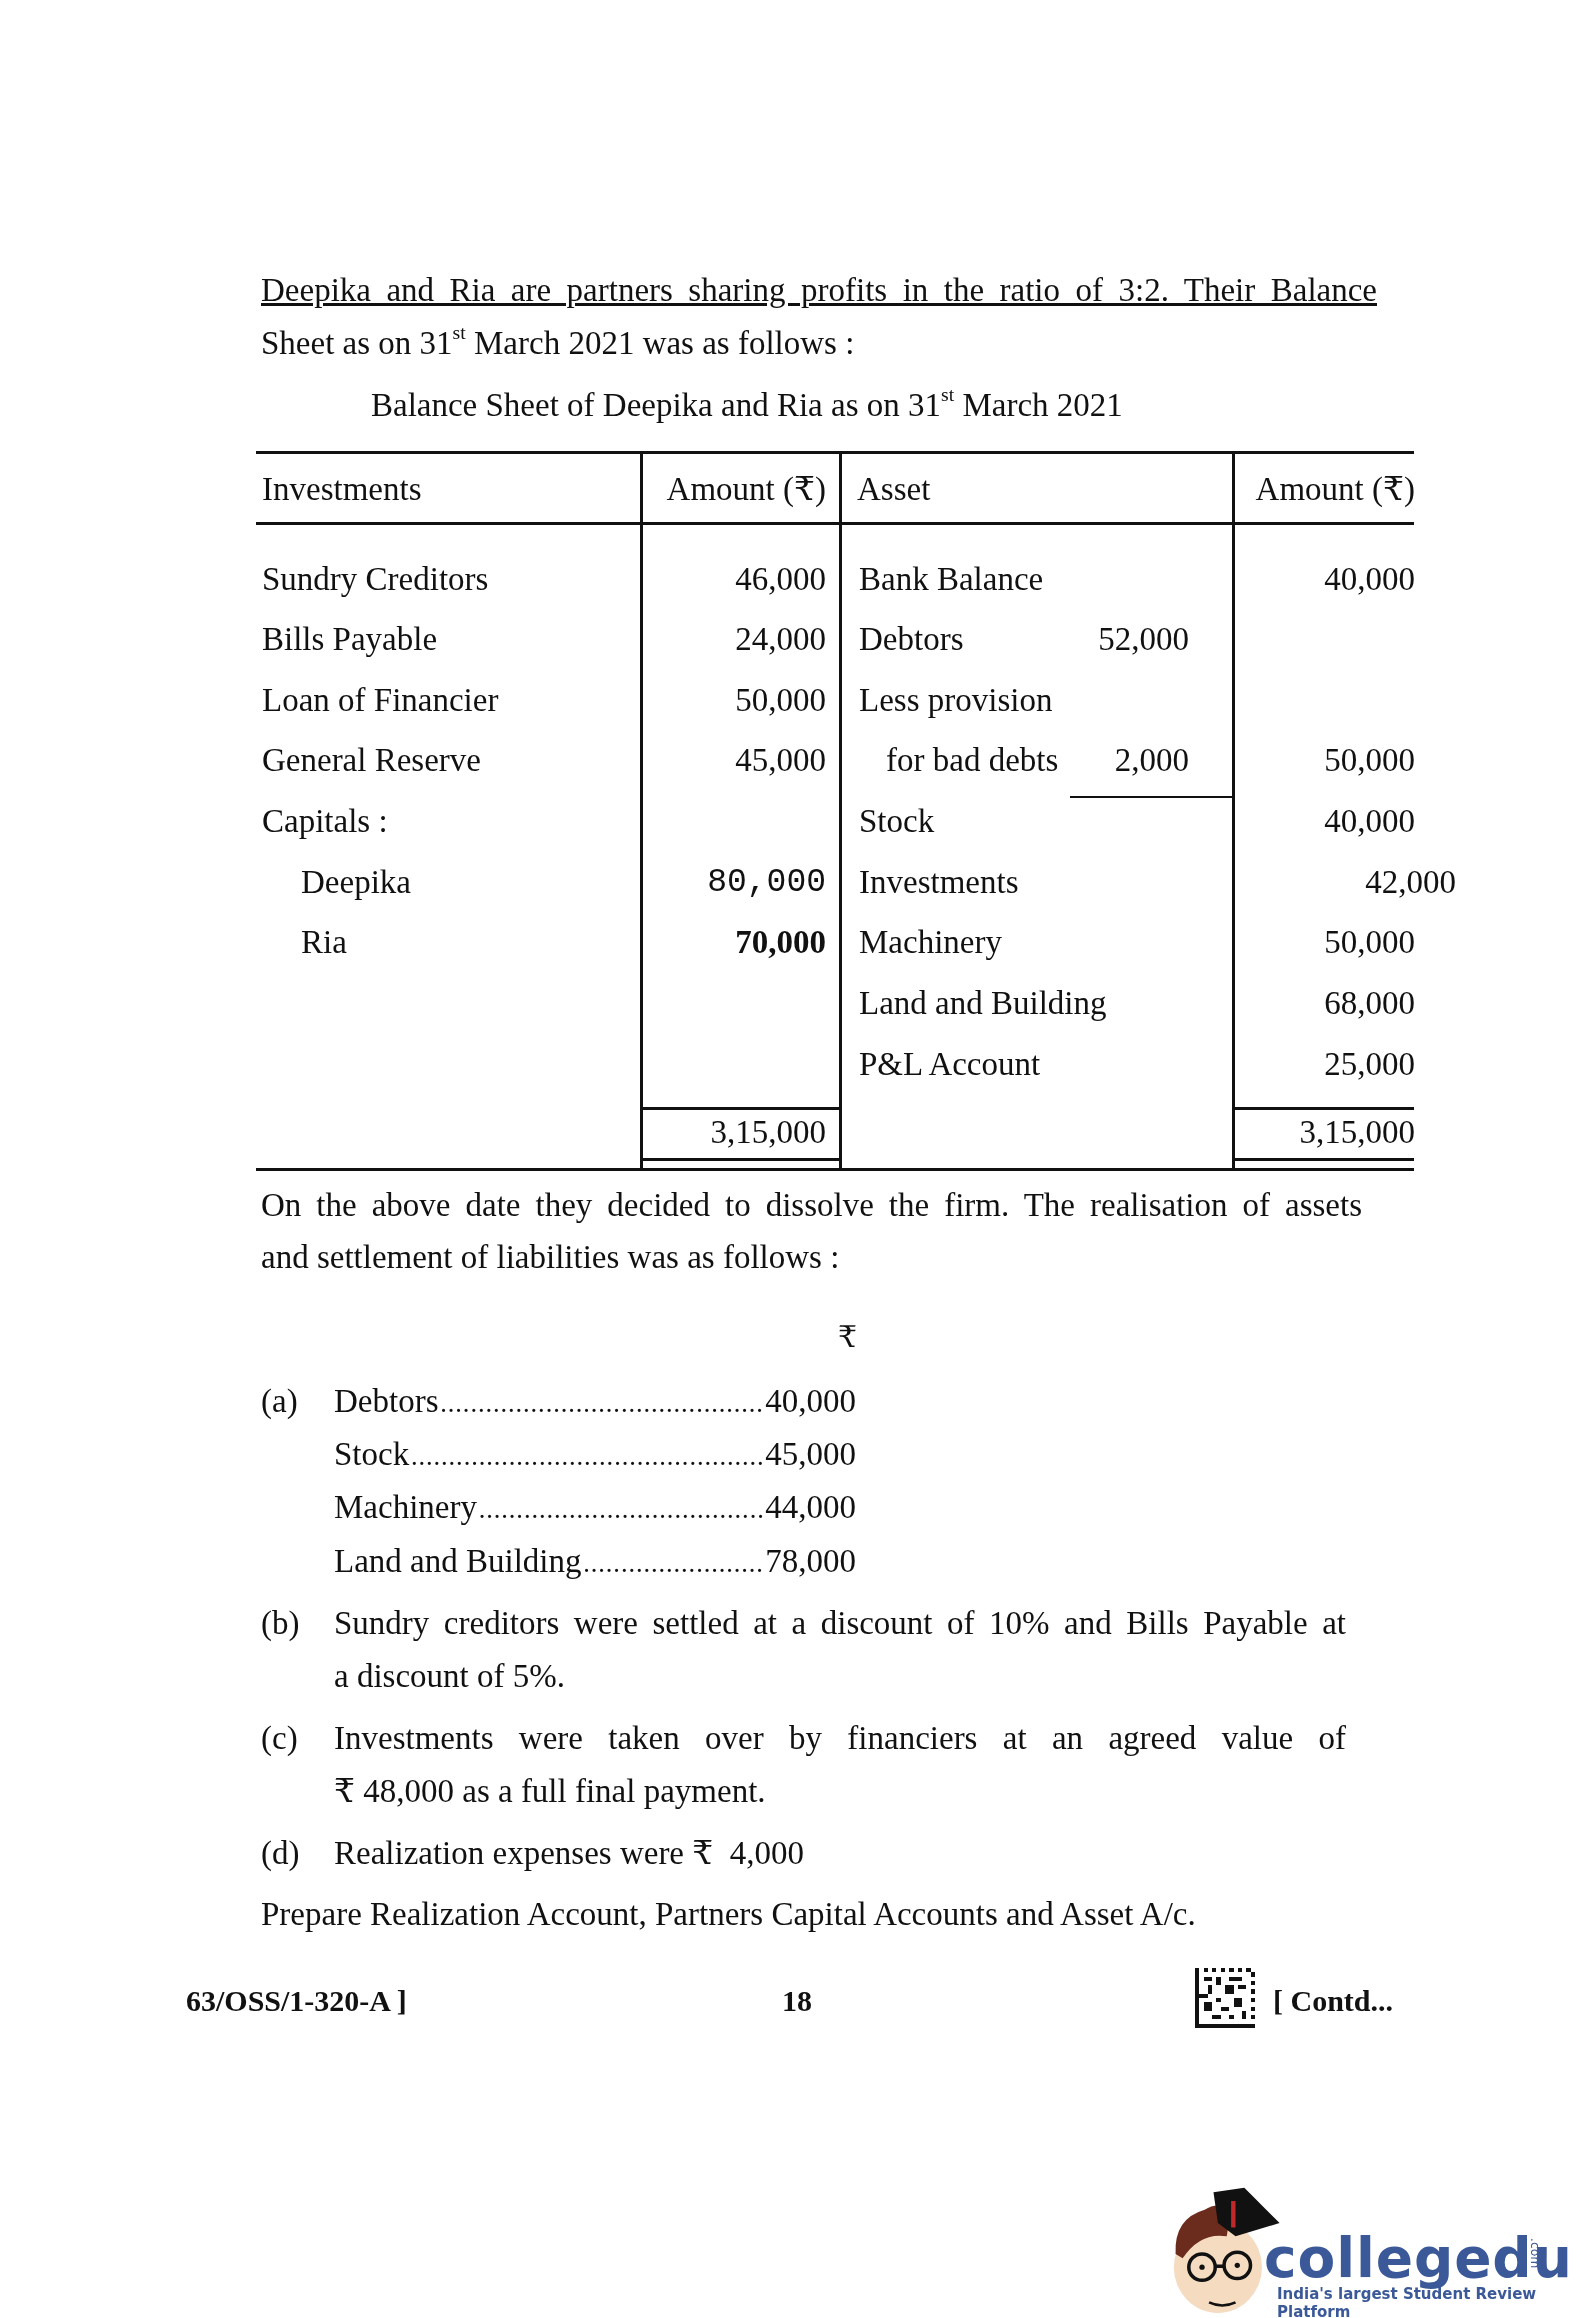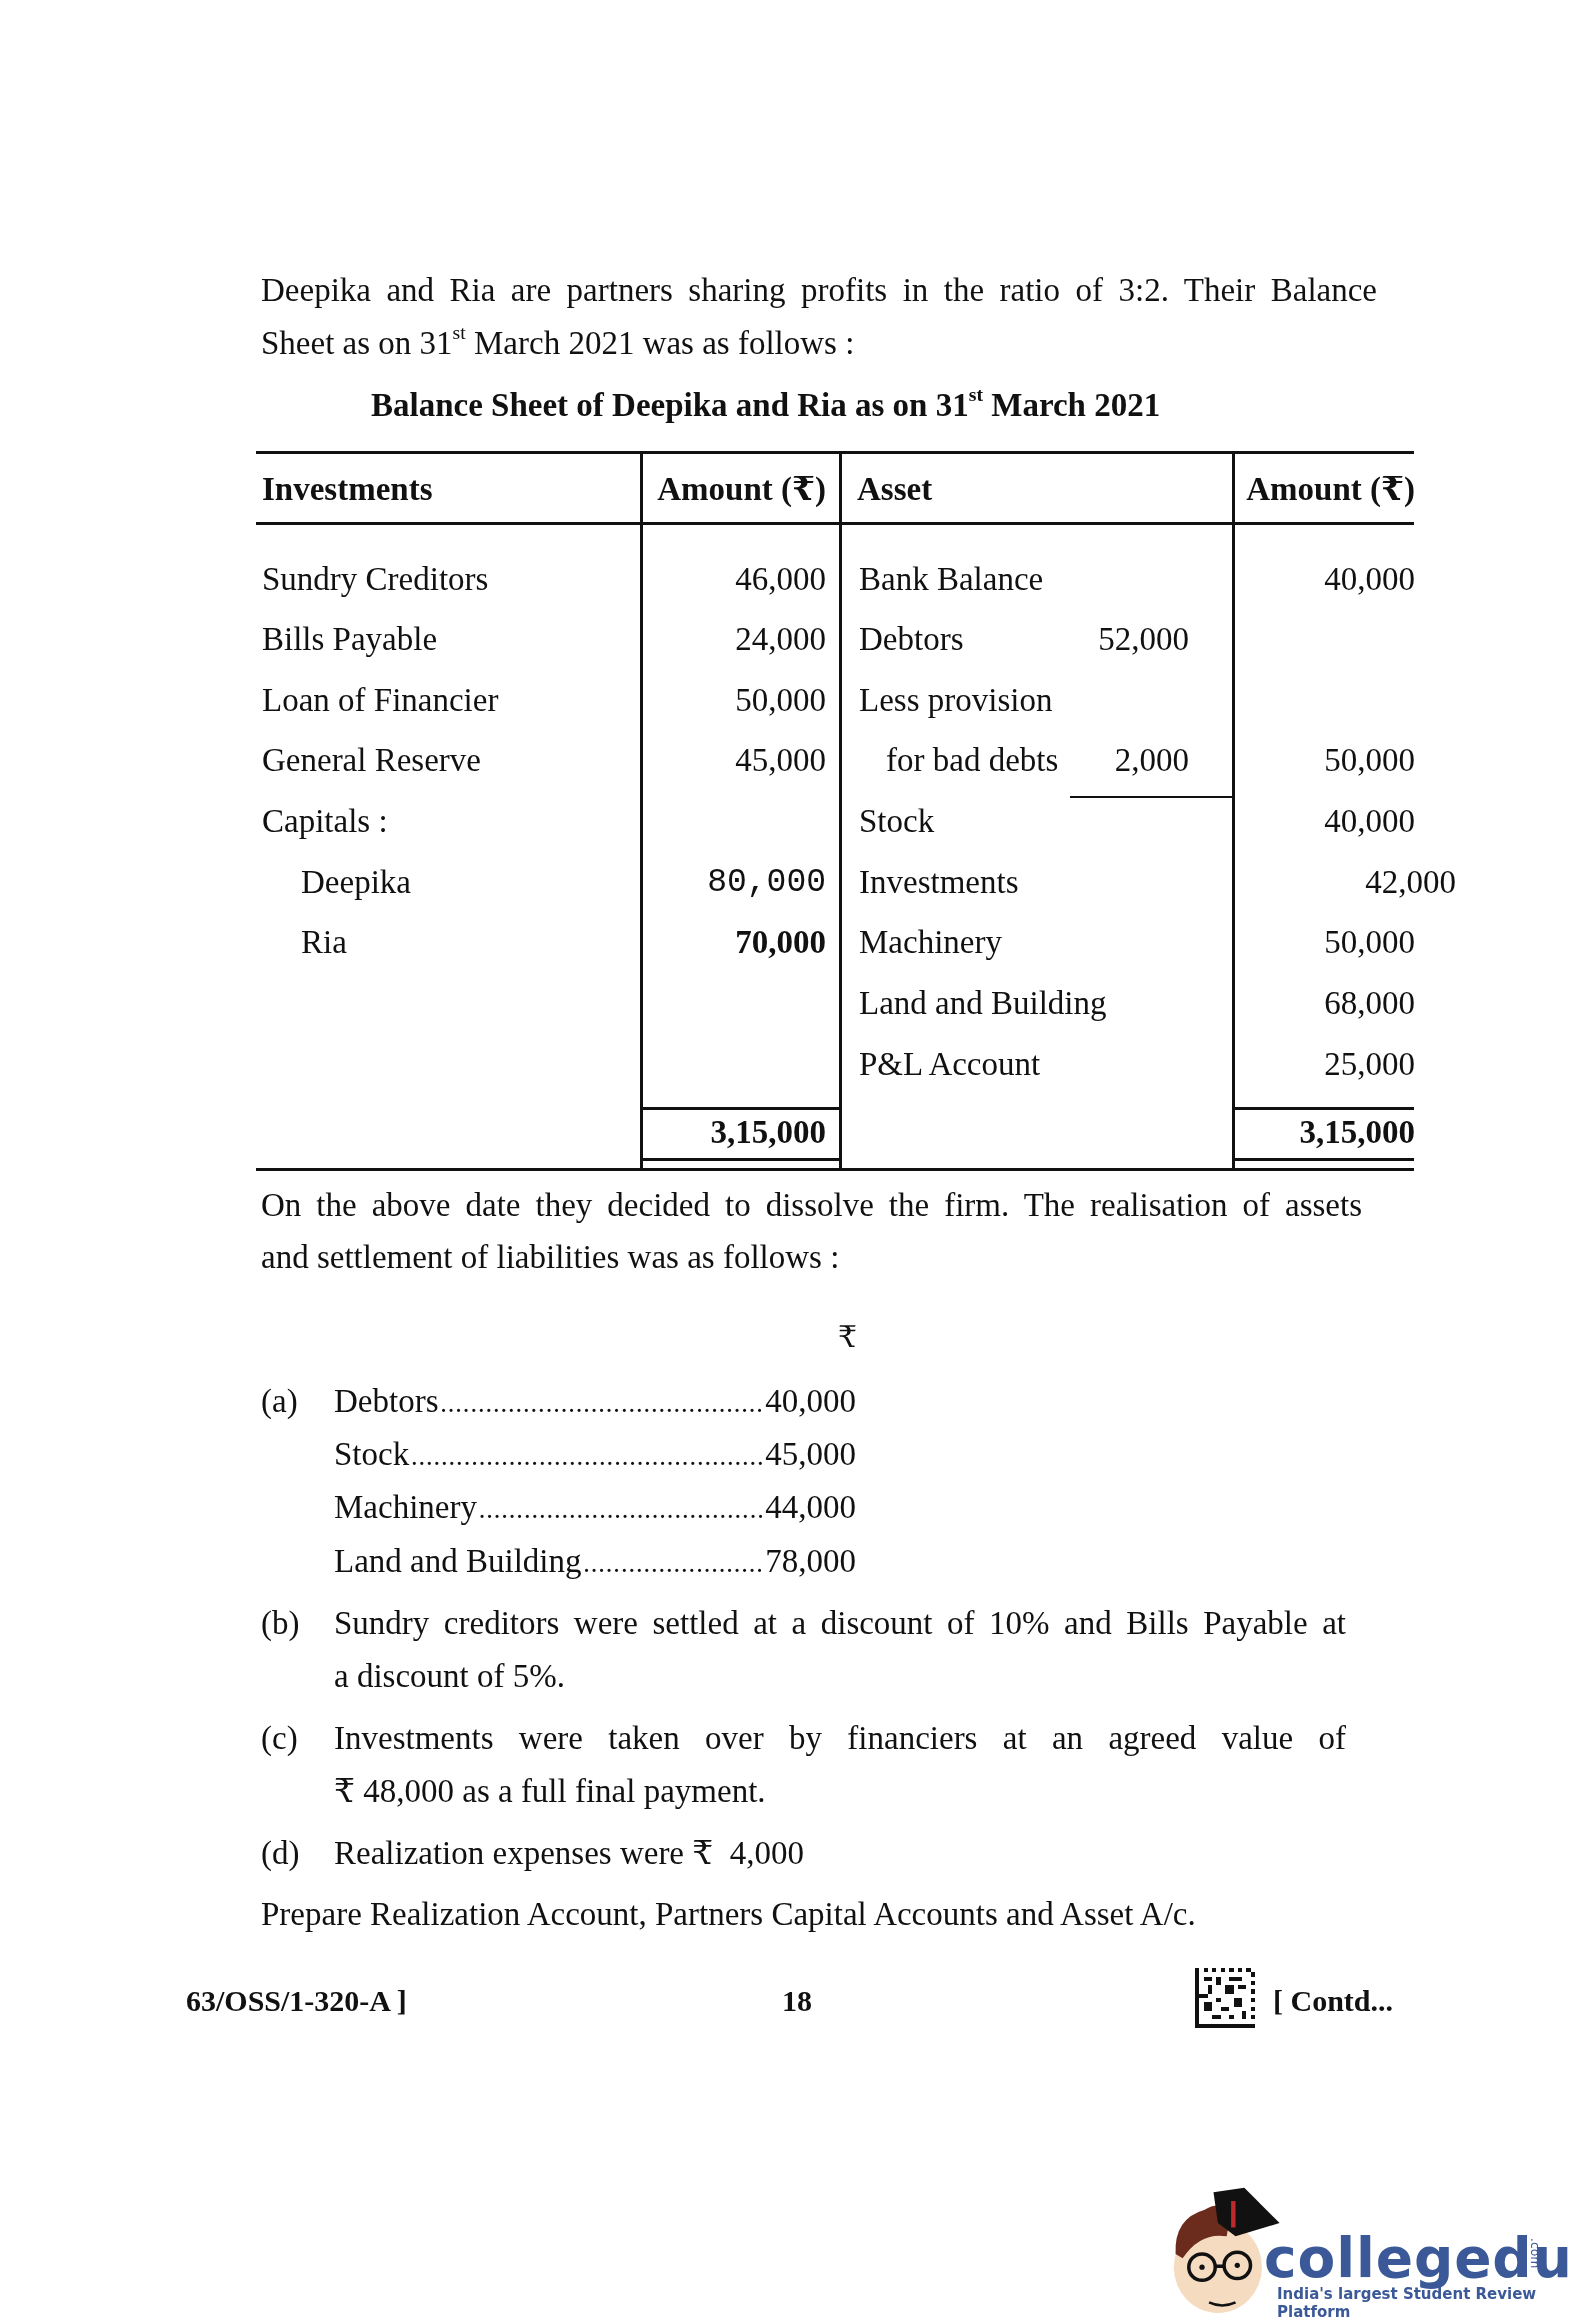--- a/index.html
+++ b/index.html
@@ -1,21 +1,21 @@
 <!DOCTYPE html>
 <html style="font-size:14px"><head>
   <meta charset="utf-8">
   <style>
     html, body { margin: 0; padding: 0; background: #ffffff; }
     body { width: 1578px; height: 2319px; position: relative; overflow: hidden;
       font-family: "Liberation Serif", "DejaVu Serif", serif; color: #111; }
     .abs { position: absolute; }
     .txt { font-size: 33px; line-height: 1; white-space: nowrap; }
     .justify-line { text-align: justify; text-align-last: justify; white-space: normal; }
-    .bold { font-weight: bold; }
+    .bold { font-weight: normal; }
     sup { font-size: 0.6em; vertical-align: 0.75em; line-height: 0; }
 
     
     .hline { position: absolute; background: #111; }
     .vline { position: absolute; background: #111; width: 2.7px; }
 
     .cell { position: absolute; font-size: 33px; line-height: 1; white-space: nowrap; }
     .right { text-align: right; }
 
     .dotted-row { position: absolute; left: 334px; width: 522px; display: flex; align-items: baseline; font-size: 33px; }
@@ -29,21 +29,21 @@
     .logo-word { position: absolute; left: 1264px; top: 2226px; font-family: "DejaVu Sans", sans-serif; font-weight: bold;
       font-size: 55px; color: #3b5998; letter-spacing: 0.9px; }
     .logo-com { position: absolute; left: 1543px; top: 2238px; font-family: "DejaVu Sans", sans-serif; font-size: 12.4px;
       color: #3b5998; transform: rotate(90deg); transform-origin: left top; }
     .logo-tag { position: absolute; left: 1277px; top: 2285px; font-family: "DejaVu Sans", sans-serif; font-weight: bold;
       font-size: 15px; color: #3b5998; }
   </style>
 </head>
 <body>
 
-<div class="abs txt justify-line" style="left:261px; top:274px; width:1116px;">Deepika and Ria are partners sharing profits in the ratio of 3:2. Their Balance</div>
+<div class="abs txt justify-line" style="left:261px; top:274px; width:1116px;text-decoration:underline;">Deepika and Ria are partners sharing profits in the ratio of 3:2. Their Balance</div>
 <div class="abs txt" style="left:261px; top:327px;text-align:center;">
   <span>Sheet as on 31</span><sup>st</sup><span> March 2021 was as follows :</span>
 </div>
 
 <div class="abs txt bold" style="left:371px; top:389px;">
   <span>Balance Sheet of Deepika and Ria as on 31</span><sup>st</sup><span> March 2021</span>
 </div>
 
 <div>
 

